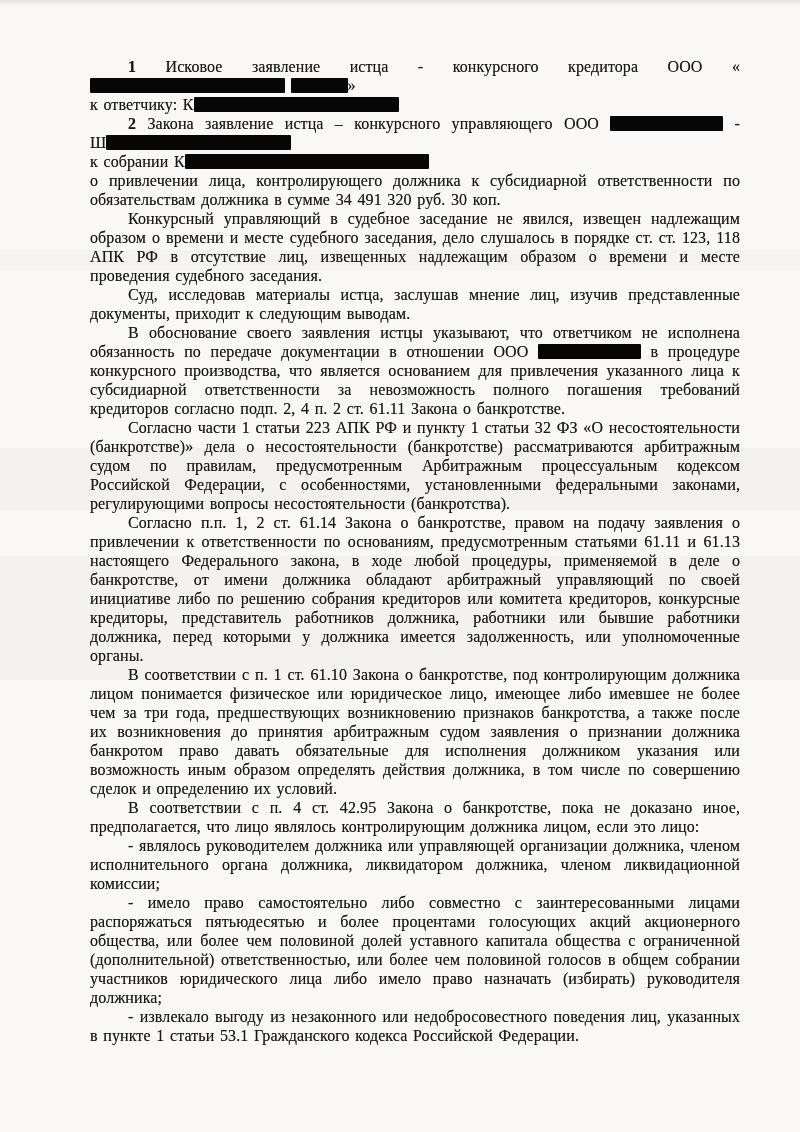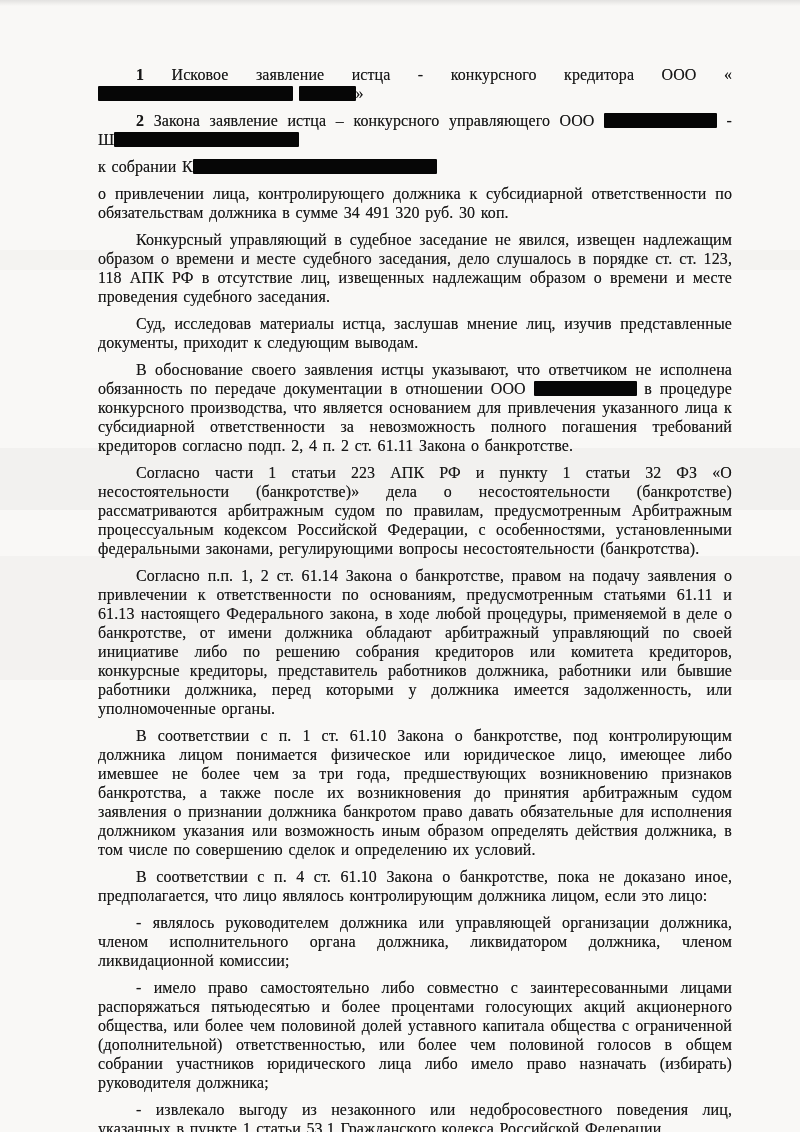--- a/index.html
+++ b/index.html
@@ -15,21 +15,21 @@
     color: var(--text-color, #181818);
   }
   .doc {
     position: absolute;
     left: 90px; top: 57px; width: 650px;
     font-size: 16px; line-height: 19px;
     letter-spacing: 0.1px; word-spacing: 1.5px;
     text-align: justify;
     text-shadow: 0 0 0.4px rgba(15,15,15,0.55);
   }
-  p.para { margin: 8px; padding: 0; }
+  p.para { margin: 0; padding: 0; }
   p.indent { text-indent: 38px; }
   .bold-run { font-weight: 700; }
   .nowrap { white-space: nowrap; }
   .redact {
     display: inline-block;
     height: 15px;
     background: var(--redaction-color, #060606);
     vertical-align: -2px;
     border-radius: 1px;
   }
@@ -45,27 +45,28 @@
 </head>
 <body>
 
 <div class="page">
   <div class="artifact scan-edge-top"></div>
   <div class="artifact scan-band-3"></div>
   <div class="artifact scan-band-1"></div>
   <div class="artifact scan-band-2"></div>
   <div class="doc">
       <p class="para indent"><span class="bold-run">1</span><span class="text-run"> Исковое заявление истца - конкурсного кредитора ООО «</span><span class="nowrap"><span class="redact" style="width: 195px;"></span></span><span class="text-run"> </span><span class="nowrap"><span class="redact" style="width: 57px;"></span>»</span></p>
+      <p class="para"><span class="text-run">к ответчику: </span><span class="nowrap">К<span class="redact" style="width: 205px;"></span></span></p>
       <p class="para indent"><span class="bold-run">2</span><span class="text-run"> Закона заявление истца – конкурсного управляющего ООО </span><span class="nowrap"><span class="redact" style="width: 113px;"></span></span><span class="text-run"> - </span><span class="nowrap">Ш<span class="redact" style="width: 185px;"></span></span></p>
       <p class="para"><span class="text-run">к собрании </span><span class="nowrap">К<span class="redact" style="width: 244px;"></span></span></p>
       <p class="para"><span class="text-run">о привлечении лица, контролирующего должника к субсидиарной ответственности по обязательствам должника в сумме 34&nbsp;491&nbsp;320&nbsp;руб.&nbsp;30&nbsp;коп.</span></p>
       <p class="para indent"><span class="text-run">Конкурсный управляющий в судебное заседание не явился, извещен надлежащим образом о времени и месте судебного заседания, дело слушалось в порядке ст. ст. 123, 118 АПК РФ в отсутствие лиц, извещенных надлежащим образом о времени и месте проведения судебного заседания.</span></p>
       <p class="para indent"><span class="text-run">Суд, исследовав материалы истца, заслушав мнение лиц, изучив представленные документы, приходит к следующим выводам.</span></p>
       <p class="para indent"><span class="text-run">В обоснование своего заявления истцы указывают, что ответчиком не исполнена обязанность по передаче документации в отношении ООО </span><span class="nowrap"><span class="redact" style="width: 103px;"></span></span><span class="text-run"> в процедуре конкурсного производства, что является основанием для привлечения указанного лица к субсидиарной ответственности за невозможность полного погашения требований кредиторов согласно подп. 2, 4 п. 2 ст. 61.11 Закона о банкротстве.</span></p>
       <p class="para indent"><span class="text-run">Согласно части 1 статьи 223 АПК РФ и пункту 1 статьи 32 ФЗ «О несостоятельности (банкротстве)» дела о несостоятельности (банкротстве) рассматриваются арбитражным судом по правилам, предусмотренным Арбитражным процессуальным кодексом Российской Федерации, с особенностями, установленными федеральными законами, регулирующими вопросы несостоятельности (банкротства).</span></p>
       <p class="para indent"><span class="text-run">Согласно п.п. 1, 2 ст. 61.14 Закона о банкротстве, правом на подачу заявления о привлечении к ответственности по основаниям, предусмотренным статьями 61.11 и 61.13 настоящего Федерального закона, в ходе любой процедуры, применяемой в деле о банкротстве, от имени должника обладают арбитражный управляющий по своей инициативе либо по решению собрания кредиторов или комитета кредиторов, конкурсные кредиторы, представитель работников должника, работники или бывшие работники должника, перед которыми у должника имеется задолженность, или уполномоченные органы.</span></p>
       <p class="para indent"><span class="text-run">В соответствии с п. 1 ст. 61.10 Закона о банкротстве, под контролирующим должника лицом понимается физическое или юридическое лицо, имеющее либо имевшее не более чем за три года, предшествующих возникновению признаков банкротства, а также после их возникновения до принятия арбитражным судом заявления о признании должника банкротом право давать обязательные для исполнения должником указания или возможность иным образом определять действия должника, в том числе по совершению сделок и определению их условий.</span></p>
-      <p class="para indent"><span class="text-run">В соответствии с п. 4 ст. 61.10 Закона о банкротстве, пока не доказано иное, предполагается, что лицо являлось контролирующим должника лицом, если это лицо:</span></p>
+      <p class="para indent"><span class="text-run">В соответствии с п. 4 ст. 42.95 Закона о банкротстве, пока не доказано иное, предполагается, что лицо являлось контролирующим должника лицом, если это лицо:</span></p>
       <p class="para indent"><span class="text-run">- являлось руководителем должника или управляющей организации должника, членом исполнительного органа должника, ликвидатором должника, членом ликвидационной комиссии;</span></p>
       <p class="para indent"><span class="text-run">- имело право самостоятельно либо совместно с заинтересованными лицами распоряжаться пятьюдесятью и более процентами голосующих акций акционерного общества, или более чем половиной долей уставного капитала общества с ограниченной (дополнительной) ответственностью, или более чем половиной голосов в общем собрании участников юридического лица либо имело право назначать (избирать) руководителя должника;</span></p>
       <p class="para indent"><span class="text-run">- извлекало выгоду из незаконного или недобросовестного поведения лиц, указанных в пункте 1 статьи 53.1 Гражданского кодекса Российской Федерации.</span></p>
     </div>
 </div>
 
 </body></html>

